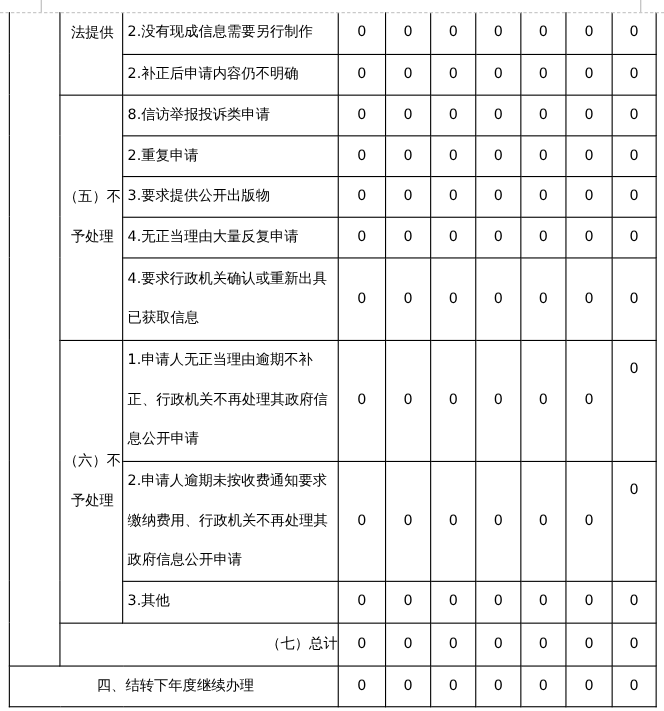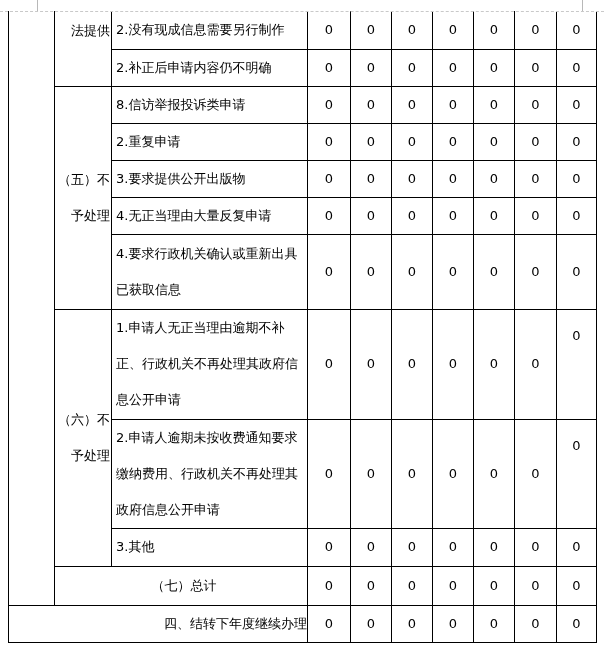--- a/index.html
+++ b/index.html
@@ -12,26 +12,26 @@
     position:absolute; left:8px; top:11px; width:588px;
     border-collapse:collapse; table-layout:fixed;
   }
   td {
     border:1px solid #000000; color:#000000;
     font-size:13px; line-height:36px; overflow:hidden;
     vertical-align:middle; padding:0;
   }
   td.nt { border-top:none; }
   td.item { text-align:left; padding:0 2px 0 4px; word-break:break-all;margin-top:39px; }
-  td.grp  { text-align:right; padding:0 1px 0 3px; word-break:break-all; }
+  td.grp  { text-align:center; padding:0 1px 0 3px; word-break:break-all; }
   td.grp.vtop { vertical-align:top; padding-top:2px; }
   td.val  { text-align:center; }
   td.val.vtop { vertical-align:top; padding-top:8px; }
-  td.total-label { text-align:center; padding-left:6px;margin-top:32px; }
-  td.carry-label { text-align:right; padding-left:3px; }
+  td.total-label { text-align:right; padding-left:6px;margin-top:32px; }
+  td.carry-label { text-align:center; padding-left:3px; }
   .pagebreak-line {
     position:absolute; left:0; top:11px; width:604px; height:0;
     border-top:1px dashed #c9c9c9;
   }
   .tick { position:absolute; top:0; width:1px; height:11px; background:#b8b8b8; }
   .tick-l { left:37px; }
   .tick-r { left:582px; }
 </style>
 </head>
 <body>

